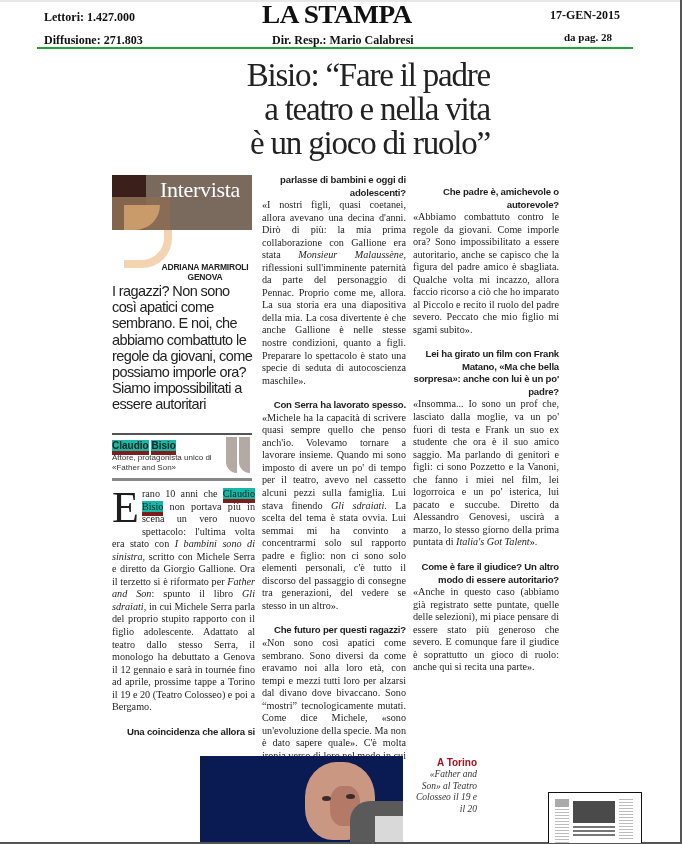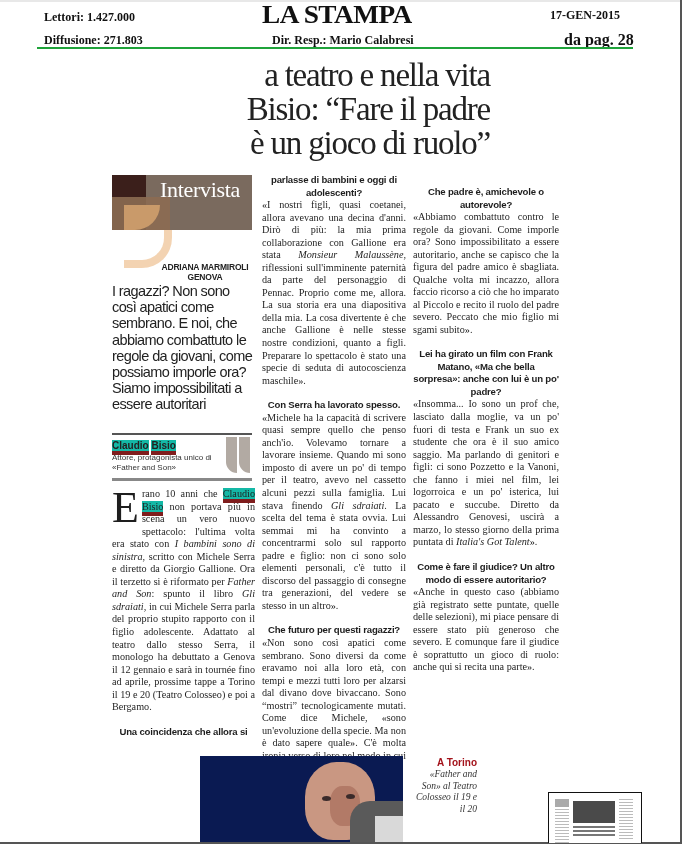--- a/index.html
+++ b/index.html
@@ -8,21 +8,21 @@
   .frame-bottom { position:absolute; left:0; bottom:0; width:682px; height:2px; background:#555; }
   .frame-top { position:absolute; left:0; top:0; width:682px; height:2px; background:#e8e8e8; }
 
   
   .hdr { position:absolute; font-family:"Liberation Serif", serif; font-weight:bold; color:#111; }
   .readers { left:44px; top:10px; font-size:12px; }
   .circ { left:44px; top:33px; font-size:12px; }
   .masthead { left:262px; top:0px; font-size:26px; letter-spacing:-0.5px; font-family:"Liberation Serif", serif; font-weight:900; transform:scaleX(1.05); transform-origin:left top; }
   .director { left:272px; top:33px; font-size:12px; }
   .date { left:550px; top:8px; font-size:12px; }
-  .page { left:564px; top:31px; font-size:16px; }
+  .page { left:564px; top:31px; font-size:11px; }
   .green-rule { position:absolute; left:37px; top:47px; width:596px; height:2px; background:#1fa33a; }
 
   
   .headline { position:absolute; left:190px; top:58px; width:300px; text-align:right; font-family:"Liberation Serif", serif; font-size:33px; line-height:34px; letter-spacing:-1.2px; color:#222; }
   .headline span { display:block; }
 
   
   .kicker-box { position:absolute; left:112px; top:175px; width:140px; height:55px; background:#7a6a5e; overflow:hidden; }
   .kicker-box .k1 { position:absolute; left:0; top:0; width:34px; height:55px; background:#3b1f1b; }
   .kicker-box .k2 { position:absolute; left:0; top:22px; width:58px; height:33px; background:#8c6b52; opacity:.9; }
@@ -32,21 +32,21 @@
   .byline { position:absolute; left:160px; top:262px; width:90px; text-align:center; font-family:"Liberation Sans", sans-serif; font-size:8.5px; line-height:10px; font-weight:bold; color:#222; letter-spacing:-0.2px; }
   .pullquote { position:absolute; left:112px; top:283px; width:145px; font-family:Liberation Sans, sans-serif; font-size:14.5px; line-height:16.2px; color:#222; letter-spacing:-0.6px; font-weight:300; }
   .rule-thick { position:absolute; left:112px; height:2px; background:#555; width:140px; }
   .person-name { position:absolute; left:112px; top:440px; font-family:"Liberation Sans", sans-serif; font-weight:bold; font-size:10px; color:#222; }
   .hl { background:#14b8a6; border-bottom:4px solid #7f1d1d; }
   .person-role { position:absolute; left:112px; top:453px; width:110px; font-family:"Liberation Sans", sans-serif; font-size:8px; line-height:10px; color:#333; }
   .quote-mark { position:absolute; left:222px; top:437px; width:30px; height:40px; }
   .quote-mark b { position:absolute; top:0; width:11px; height:36px; background:#b2aaa3; border-radius:0 0 0 12px; }
   .body-col { position:absolute; font-family:"Liberation Serif", serif; font-size:10.2px; line-height:12.55px; color:#1e1e1e; text-align:justify; hyphens:auto; }
   .body-col p { margin:0; }
-  .body-col .q { font-family:"Liberation Sans", sans-serif; font-weight:bold; font-size:9.6px; line-height:12.5px; letter-spacing:-0.2px; text-align:center; }
+  .body-col .q { font-family:"Liberation Sans", sans-serif; font-weight:bold; font-size:9.6px; line-height:12.5px; letter-spacing:-0.2px; text-align:right; }
   .body-col .gap { height:12px; }
   .dropcap { float:left; font-size:44px; line-height:36px; margin:2px 3px 0 0; font-family:"Liberation Serif", serif; }
   .col1 { left:112px; top:488px; width:143px; }
   .col2 { left:262px; top:174px; width:144px; }
   .col3 { left:413px; top:174px; width:146px; }
 
   
   .photo { position:absolute; left:200px; top:756px; width:203px; height:86px; background:#0a1a52; overflow:hidden; }
   .photo .head { position:absolute; left:105px; top:6px; width:70px; height:78px; background:#c99782; border-radius:45% 45% 40% 40%; }
   .photo .face-shadow { position:absolute; left:130px; top:30px; width:30px; height:40px; background:#a86e5b; border-radius:40%; opacity:.7; }
@@ -72,22 +72,22 @@
 
 <div class="hdr readers">Lettori: 1.427.000</div>
 <div class="hdr circ">Diffusione: 271.803</div>
 <div class="hdr masthead">LA STAMPA</div>
 <div class="hdr director">Dir. Resp.: Mario Calabresi</div>
 <div class="hdr date">17-GEN-2015</div>
 <div class="hdr page">da pag.  28</div>
 <div class="green-rule"></div>
 
 <div class="headline">
+  <span>Bisio: “Fare il padre</span>
   <span>a teatro e nella vita</span>
-  <span>Bisio: “Fare il padre</span>
   <span>è un gioco di ruolo”</span>
 </div>
 
 <div class="kicker-box">
   <div class="k1"></div>
   <div class="k2"></div>
   <div class="k3"></div>
   <div class="kicker-label">Intervista</div>
 </div>
 <div class="kicker-swoosh"></div>

